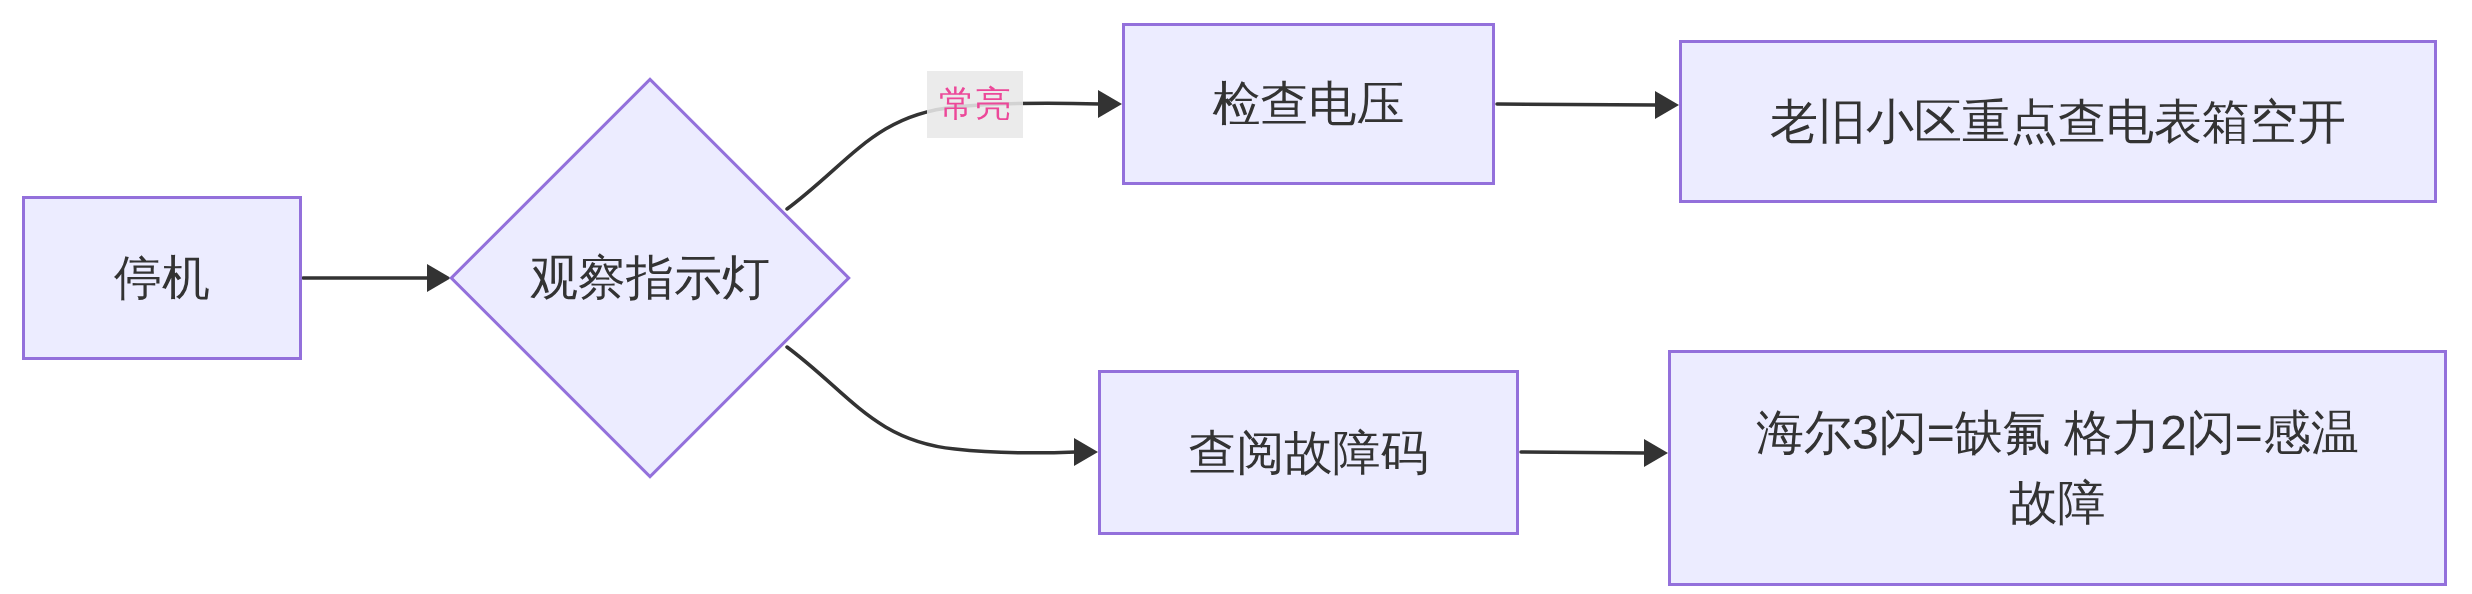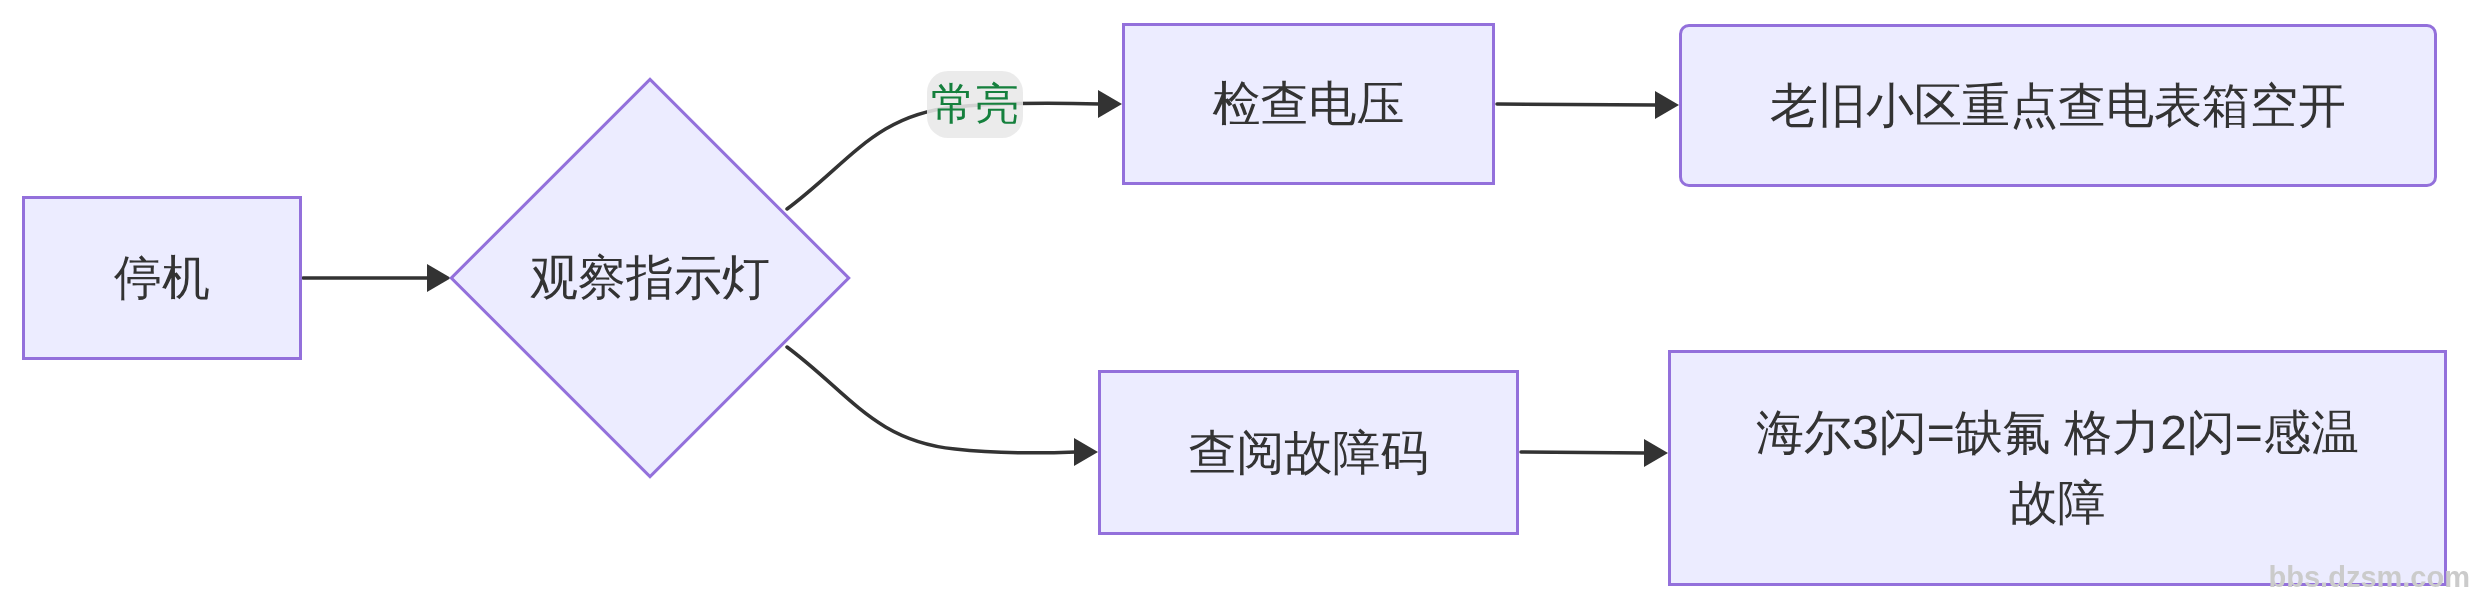--- a/index.html
+++ b/index.html
@@ -20,21 +20,21 @@
     display: flex;
     flex-direction: column;
     align-items: center;
     justify-content: center;
     font-size: 48px;
     color: #333333;
     line-height: 1.45;
   }
   #n-shutdown      { left: 22px;   top: 196px; width: 280px; height: 164px; }
   #n-check-voltage { left: 1122px; top: 23px;  width: 373px; height: 162px; }
-  #n-old-community { left: 1679px; top: 24px;  width: 758px; height: 163px; border-radius: 10px; }
+  #n-old-community { left: 1679px; top: 40px;  width: 758px; height: 163px; }
   #n-fault-code    { left: 1098px; top: 370px; width: 421px; height: 165px; }
   #n-fault-meaning { left: 1668px; top: 334px; width: 779px; height: 236px; margin-top: 16px; }
   #n-observe-shape {
     position: absolute;
     left: 508px; top: 136px;
     width: 284px; height: 284px;
     box-sizing: border-box;
     background: #ECECFF;
     border: 3.5px solid #9370DB;
     transform: rotate(45deg);
@@ -45,26 +45,25 @@
     width: 402px; height: 400px;
     display: flex;
     align-items: center;
     justify-content: center;
     font-size: 48px;
     color: #333333;
   }
   .edge-label {
     position: absolute;
     background: rgba(232, 232, 232, 0.88);
-    font-size: 44px;
-    color: #15803d;
+    font-size: 36px;
+    color: #ec4899;
     display: flex;
     align-items: center;
     justify-content: center;
-    border-radius: 21px;
   }
   #el-steady   { left: 927px; top: 71px;  width: 96px; height: 67px; }
   #el-blinking { left: 927px; top: 419px; width: 96px; height: 69px; }
   .watermark {
     position: absolute;
     right: 2px;
     bottom: 0px;
     font-size: 29px;
     font-weight: bold;
     color: #cbcbcb;
@@ -104,15 +103,14 @@
 
   <div class="node" id="n-old-community">老旧小区重点查电表箱空开</div>
 
   <div class="node" id="n-fault-code">查阅故障码</div>
 
   <div class="node" id="n-fault-meaning">
     <span>海尔3闪=缺氟 格力2闪=感温</span>
     <span>故障</span>
   </div>
 
-  <div class="watermark">bbs.dzsm.com</div>
 
 </div>
 
 </body></html>

